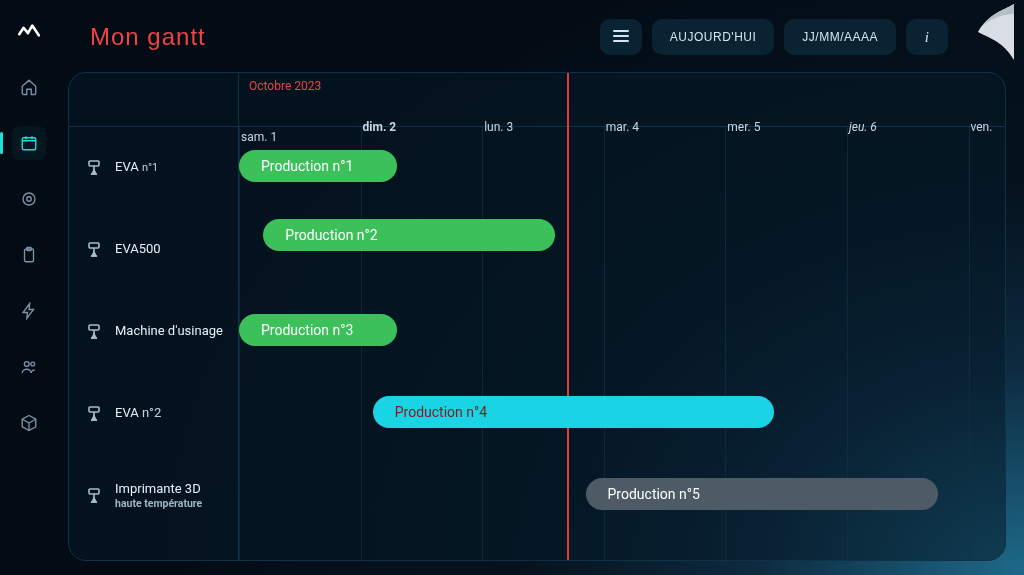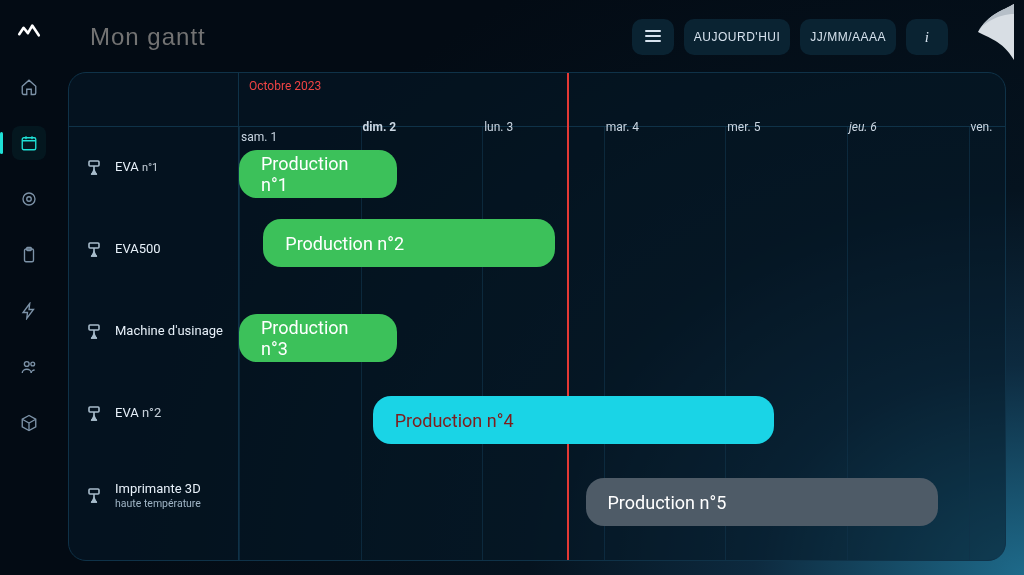--- a/index.html
+++ b/index.html
@@ -48,32 +48,32 @@
   .header {
     display: flex;
     align-items: center;
     margin-bottom: 12px;
   }
   .title {
     font-size: 24px;
     font-weight: 400;
     letter-spacing: 1px;
     font-family: "Segoe UI", sans-serif;
-    color: #737373;
+    color: #ef4444;
     margin-left: 22px;
   }
   .header .spacer { flex: 1; }
   .pill-btn, .icon-btn {
     height: 36px;
     border-radius: 10px;
     background: #0a2332;
     border: none;
     color: #d7e3ef;
     font-size: 12px;
-    padding: 0 10px;
+    padding: 0 18px;
     margin-left: 10px;
     cursor: pointer;
     letter-spacing: 0.5px;
     display: inline-flex; align-items: center; justify-content: center;
   }
   .icon-btn { width: 42px; padding: 0; }
   .page-curl {
     width: 56px; height: 56px;
     margin-left: 10px;
     margin-top: -10px;
@@ -121,39 +121,39 @@
     height: 82px;
     border-bottom: 1px solid transparent;
     display: flex; align-items: center;
     padding-left: 16px;
     gap: 12px;
     font-size: 13px;
     color: #e7f0f9;
   }
   .row .mach-icon { width: 18px; height: 18px; color: #a8bccb; display:inline-flex; align-items:center; justify-content:center; flex-shrink:0;}
   .row .mach-label { line-height: 1.25; max-width: 120px; }
-  .row .mach-label small { display:block; font-size:10.5px; color:#9fb4c5; }
+  .row .mach-label small { display:block; font-size:10.5px; color:#9fb4c5;font-weight:bold; }
   .vgrid {
     position: absolute; top: 0; bottom: 0; left: 0; right: 0;
     pointer-events: none;
   }
   .vgrid .vline {
     position: absolute; top: 0; bottom: 0; width: 1px;
     background: rgba(15,50,72,0.7);
   }
   .today-line {
     position: absolute; top: 0; bottom: 0; width: 2px; background: #e53935;
   }
   .bar {
     position: absolute;
-    height: 48px;
+    height: 32px;
     border-radius: 18px;
     display: flex; align-items: center;
     padding: 0 22px;
-    font-size: 18px;
+    font-size: 14px;
     color: #fff;
     cursor: pointer;
   }
   .bar.green { background: #3cc15a; }
   .bar.cyan  { background: #1ad4e6; color: #7f1d1d; }
   .bar.grey  { background: #4e5b67; }
 </style>
 </head>
 <body>
 

